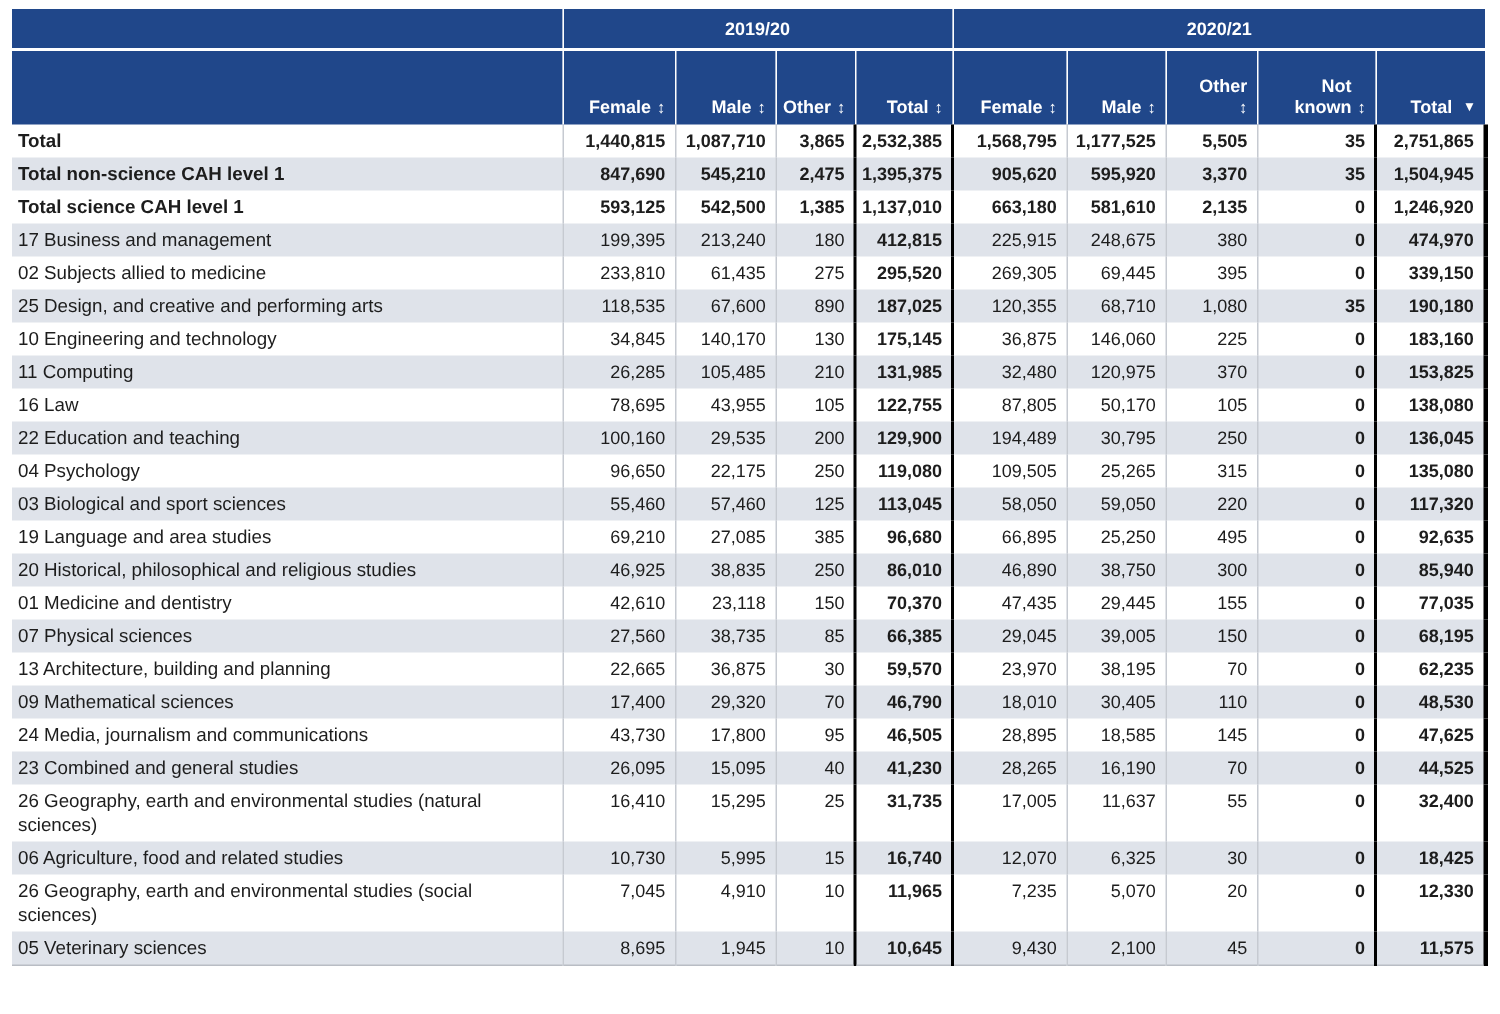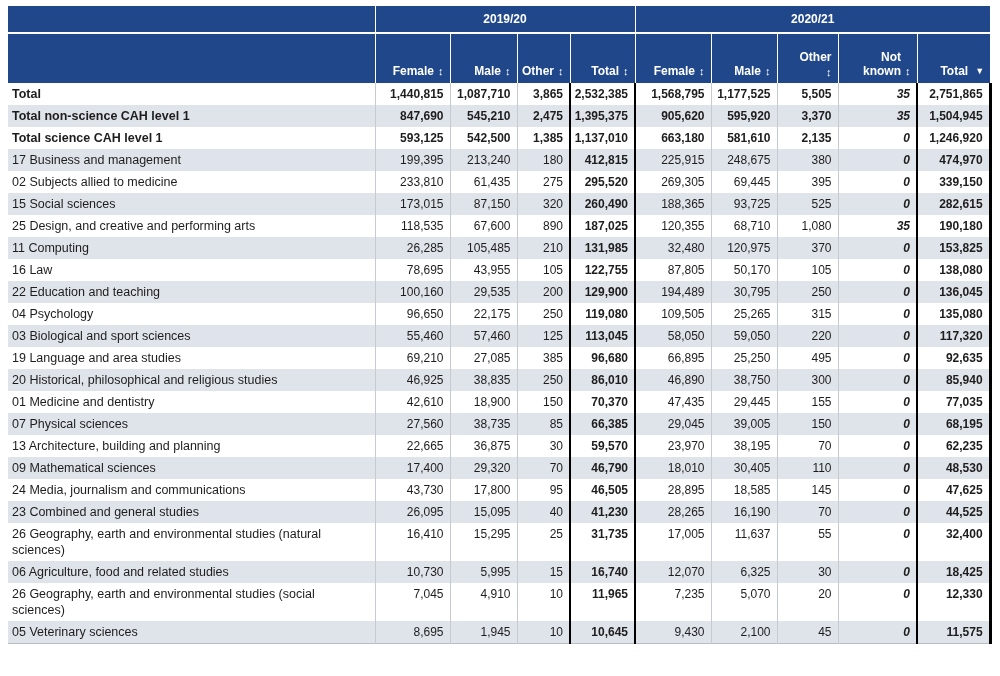--- a/index.html
+++ b/index.html
@@ -38,21 +38,21 @@
 
   tbody tr{height:22px;}
   tbody tr:nth-child(even){background:var(--stripe);}
   tbody td{font-size:12px;color:var(--text);text-align:right;vertical-align:top;
            padding:3px 6px 3px 2px;line-height:16px;border-right:1px solid var(--grid);}
   td.c-label{text-align:left;font-size:12.5px;padding-left:4px;padding-right:10px;}
   tr.row-bold td{font-weight:bold;}
   td.c-t1,td.c-t2,td.c-nk{font-weight:bold;}
   td.c-t1,td.c-t2{border-left:2px solid var(--dark);}
   td.c-t1{border-right:2px solid var(--dark);}
-  td.c-nk{border-right:2px solid var(--dark);font-style:italic;}
+  td.c-nk{border-right:2px solid var(--dark);}
   td.c-t2{border-right:3px solid var(--dark);}
 </style>
 </head>
 <body>
 
 <div class="page">
   <table>
     <colgroup id="cols">
         <col class="c-label">
         <col class="c-f1">
@@ -139,44 +139,44 @@
           <td class="c-m1">61,435</td>
           <td class="c-o1">275</td>
           <td class="c-t1">295,520</td>
           <td class="c-f2">269,305</td>
           <td class="c-m2">69,445</td>
           <td class="c-o2">395</td>
           <td class="c-nk">0</td>
           <td class="c-t2">339,150</td>
         </tr>
         <tr>
-          <td class="c-label">15 Social sciences</td>
-          <td class="c-f1">173,015</td>
-          <td class="c-m1">87,150</td>
-          <td class="c-o1">320</td>
-          <td class="c-t1">260,490</td>
-          <td class="c-f2">188,365</td>
-          <td class="c-m2">93,725</td>
-          <td class="c-o2">525</td>
-          <td class="c-nk">0</td>
-          <td class="c-t2">282,615</td>
-        </tr>
-        <tr>
           <td class="c-label">25 Design, and creative and performing arts</td>
           <td class="c-f1">118,535</td>
           <td class="c-m1">67,600</td>
           <td class="c-o1">890</td>
           <td class="c-t1">187,025</td>
           <td class="c-f2">120,355</td>
           <td class="c-m2">68,710</td>
           <td class="c-o2">1,080</td>
           <td class="c-nk">35</td>
           <td class="c-t2">190,180</td>
         </tr>
         <tr>
+          <td class="c-label">10 Engineering and technology</td>
+          <td class="c-f1">34,845</td>
+          <td class="c-m1">140,170</td>
+          <td class="c-o1">130</td>
+          <td class="c-t1">175,145</td>
+          <td class="c-f2">36,875</td>
+          <td class="c-m2">146,060</td>
+          <td class="c-o2">225</td>
+          <td class="c-nk">0</td>
+          <td class="c-t2">183,160</td>
+        </tr>
+        <tr>
           <td class="c-label">11 Computing</td>
           <td class="c-f1">26,285</td>
           <td class="c-m1">105,485</td>
           <td class="c-o1">210</td>
           <td class="c-t1">131,985</td>
           <td class="c-f2">32,480</td>
           <td class="c-m2">120,975</td>
           <td class="c-o2">370</td>
           <td class="c-nk">0</td>
           <td class="c-t2">153,825</td>
@@ -249,21 +249,21 @@
           <td class="c-t1">86,010</td>
           <td class="c-f2">46,890</td>
           <td class="c-m2">38,750</td>
           <td class="c-o2">300</td>
           <td class="c-nk">0</td>
           <td class="c-t2">85,940</td>
         </tr>
         <tr>
           <td class="c-label">01 Medicine and dentistry</td>
           <td class="c-f1">42,610</td>
-          <td class="c-m1">18,900</td>
+          <td class="c-m1">23,118</td>
           <td class="c-o1">150</td>
           <td class="c-t1">70,370</td>
           <td class="c-f2">47,435</td>
           <td class="c-m2">29,445</td>
           <td class="c-o2">155</td>
           <td class="c-nk">0</td>
           <td class="c-t2">77,035</td>
         </tr>
         <tr>
           <td class="c-label">07 Physical sciences</td>

